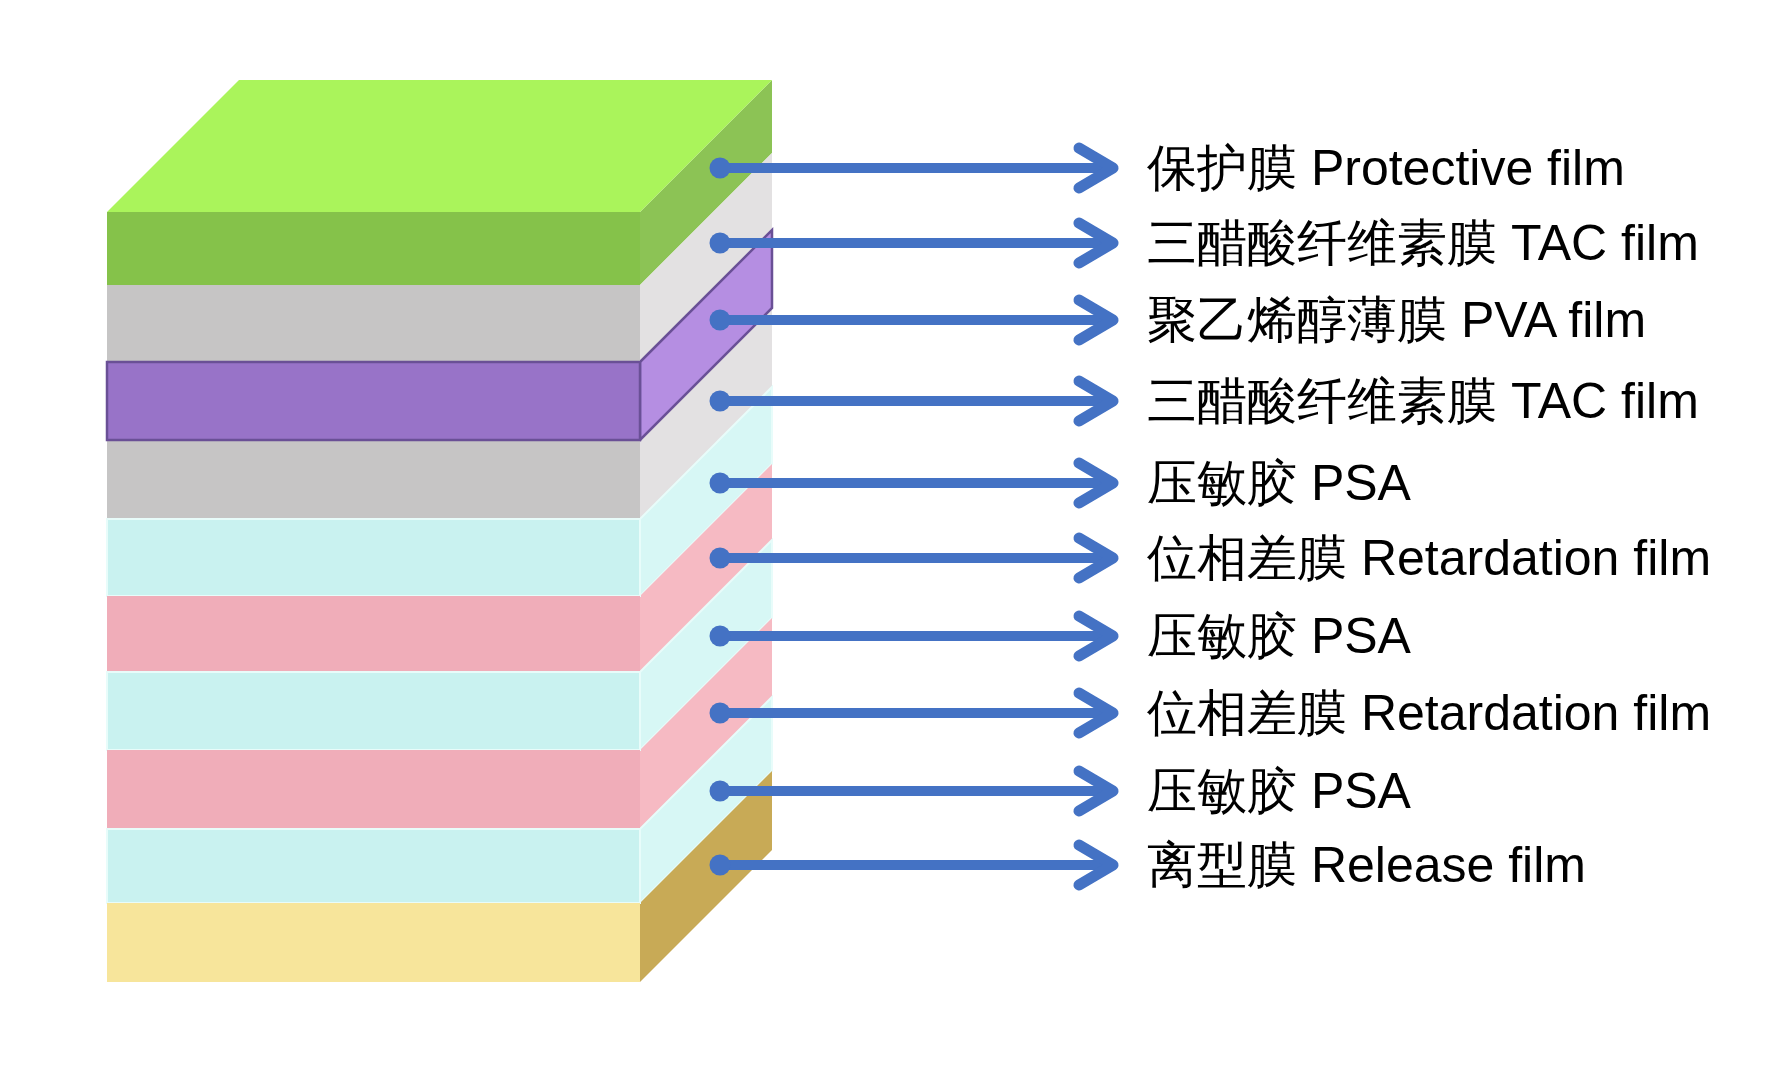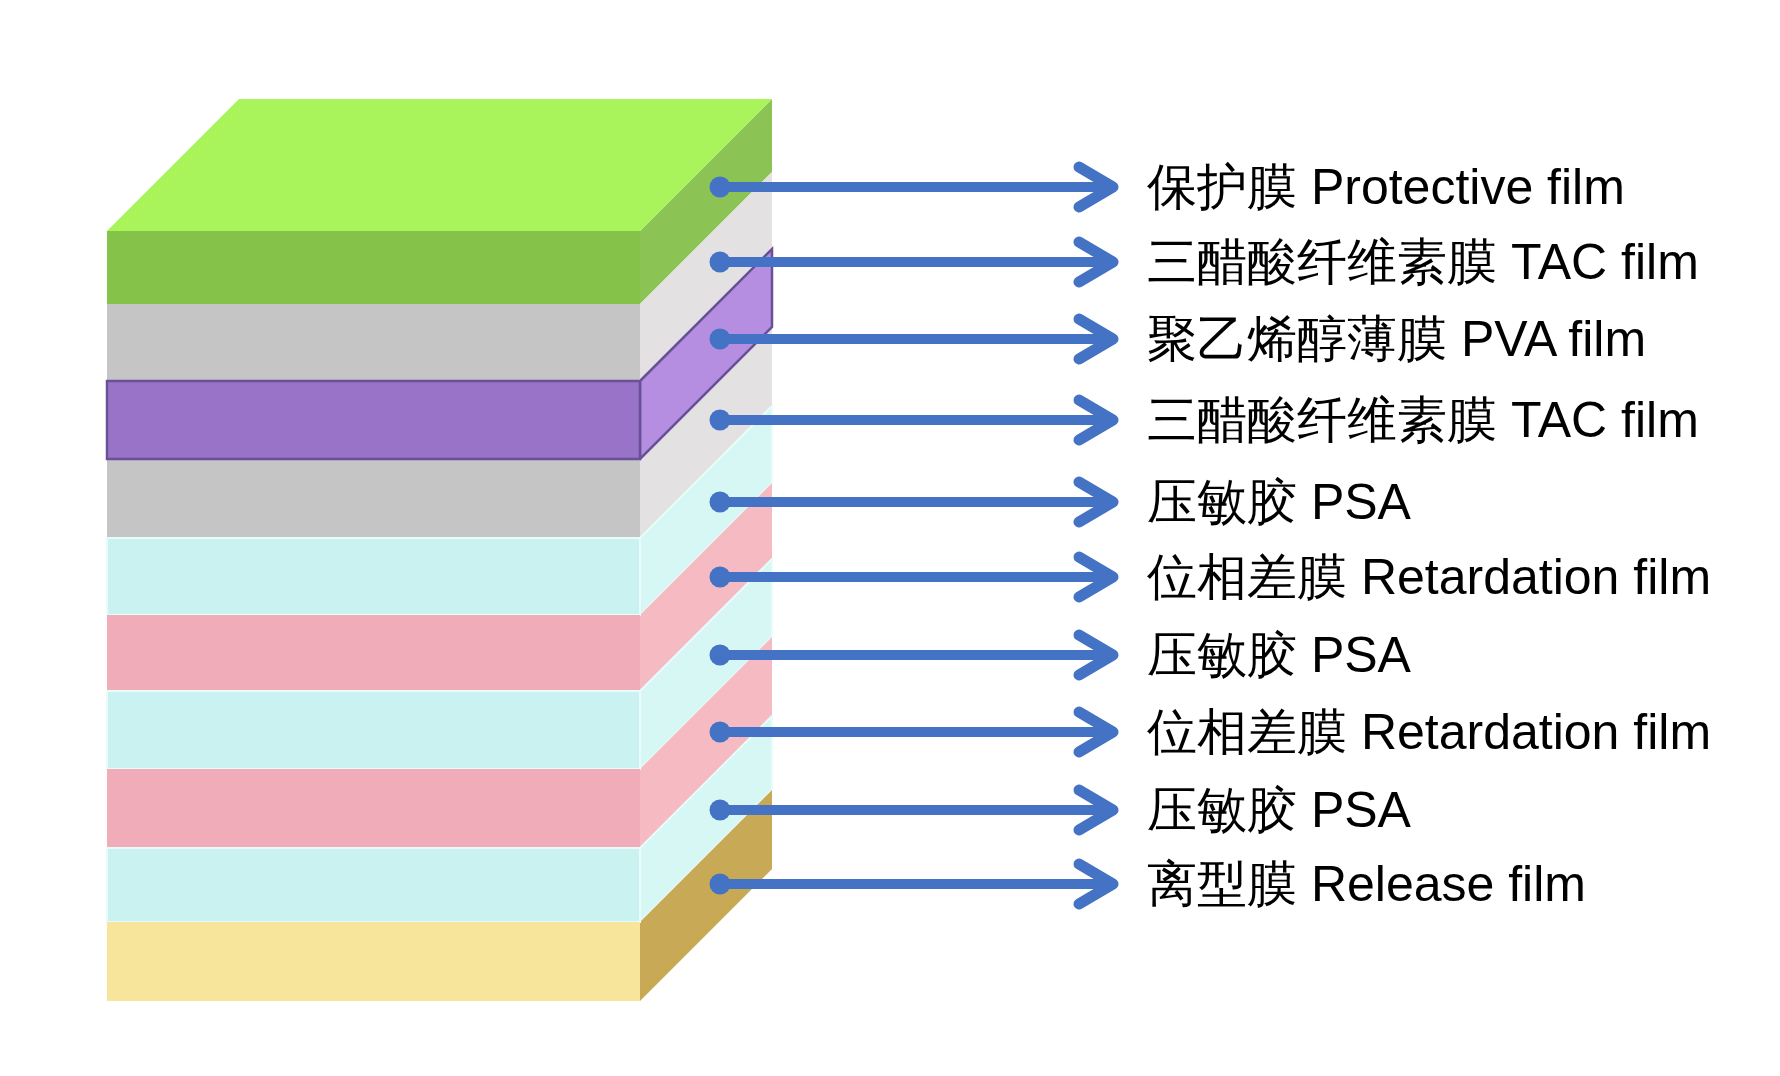--- a/index.html
+++ b/index.html
@@ -2,21 +2,21 @@
 <html><head>
 <meta charset="utf-8">
 <style>
   html,body{margin:0;padding:0;}
   body{
     width:1780px;height:1076px;
     background:#ffffff;
     font-family:"Liberation Sans","DejaVu Sans",sans-serif;
     overflow:hidden;
   }
-  #canvas-wrap{position:relative;width:1780px;height:783px;margin-top:19px;}
+  #canvas-wrap{position:relative;width:1780px;height:783px;}
   svg{display:block;}
   text.layer-label{
     font-family:"Liberation Sans","DejaVu Sans",sans-serif;
     font-size:50px;
     fill:#000000;
   }
 </style>
 </head>
 <body>
 

